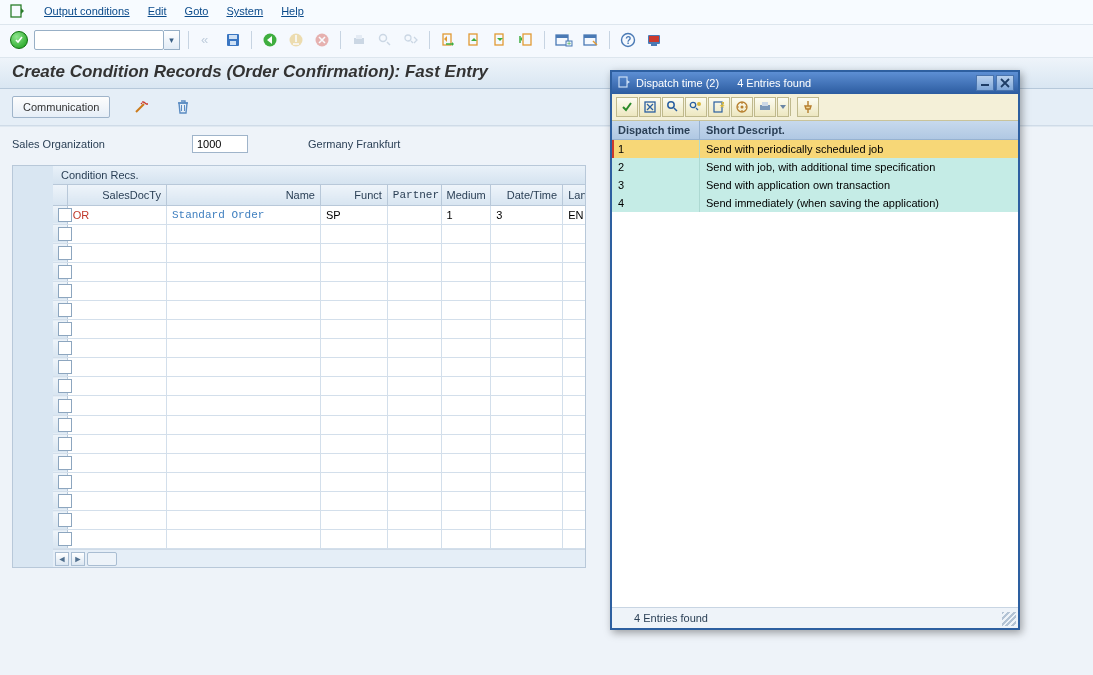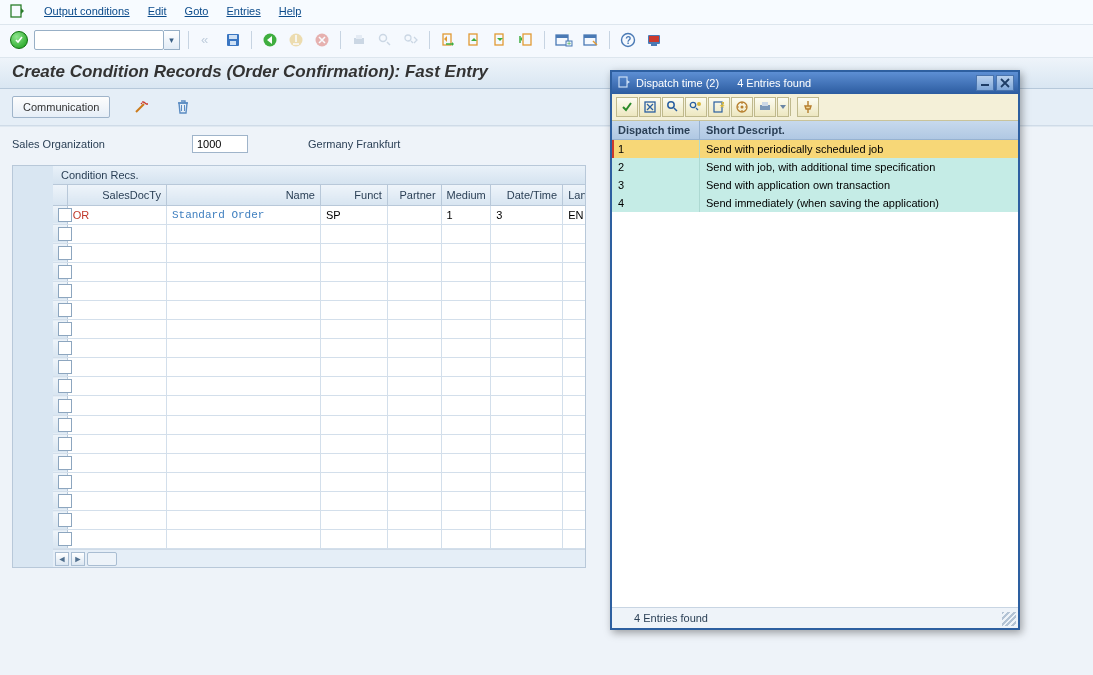--- a/index.html
+++ b/index.html
@@ -147,21 +147,21 @@
   .sel-chk {
     width:14px; height:14px; border:1px solid #8da6bf;
     background:#fff; display:inline-block; vertical-align:middle;
     position:relative;
   }
   .red-txt { color:#c0392b; }
   .blue-txt { color:#3f7fbf; font-family: "Courier New", monospace; font-size:12px;}
   .col-salesdoc { width:98px; }
   .col-name { width:152px; }
   .col-funct { width:66px; }
-  .col-partner { width:53px; }
+  .col-partner { width:53px;font-family:Liberation Mono, monospace; }
   .col-medium {width:49px;}
   .col-datetime {width:71px;}
   .col-lang {width:59px;}
   .grid-scrollbar-h {
     height:18px; background:#e5eef7;
     border-top:1px solid #cfdbe8;
     display:flex; align-items:center; gap:2px; padding:0 2px;
   }
   .scr-btn { width:14px; height:14px;
     background:linear-gradient(#fff,#dce7f2);
@@ -242,21 +242,21 @@
   <div class="menubar">
     <span class="menu-doc-icon">
       <svg width="16" height="14" viewBox="0 0 16 14">
         <rect x="1" y="1" width="10" height="12" fill="none" stroke="#2a7d2a" stroke-width="1.3"></rect>
         <path d="M11 4 l3 3 -3 3 z" fill="#2a7d2a"></path>
       </svg>
     </span>
     <span class="menuitem">Output conditions</span>
     <span class="menuitem">Edit</span>
     <span class="menuitem">Goto</span>
-    <span class="menuitem">Entries</span>
+    <span class="menuitem">System</span>
     <span class="menuitem">Help</span>
   </div>
 
   <div class="toolbar">
     <span class="ok-circle">
       <svg width="10" height="10" viewBox="0 0 10 10">
           <path d="M2 5 l2 2 4-5" stroke="#fff" stroke-width="1.6" fill="none"></path>
         </svg>
     </span>
     <span style="display:inline-flex">

